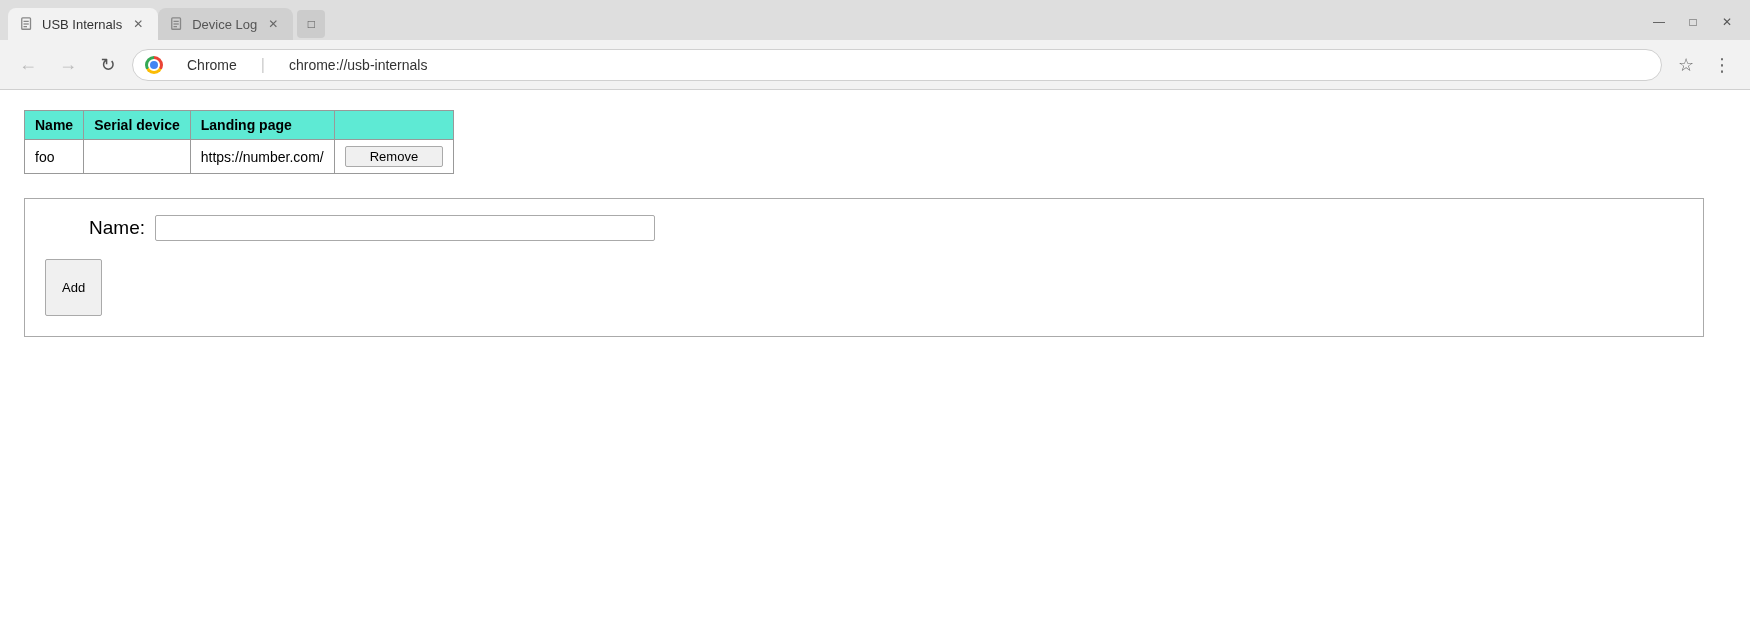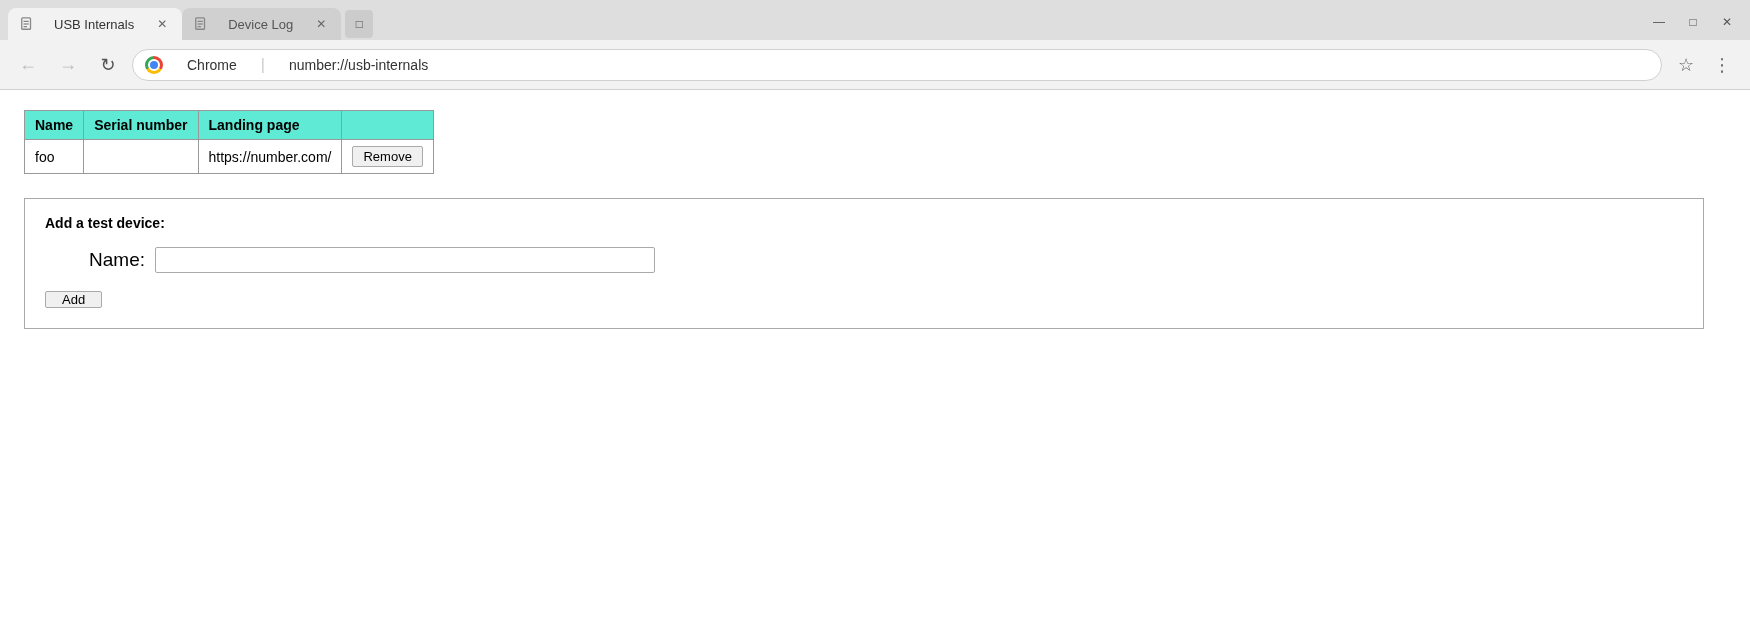--- a/index.html
+++ b/index.html
@@ -22,21 +22,21 @@
       gap: 0;
     }
 
     .tab {
       display: flex;
       align-items: center;
       padding: 0 12px;
       height: 32px;
       border-radius: 8px 8px 0 0;
       font-size: 13px;
-      gap: 20px;
+      gap: 8px;
       cursor: pointer;
       position: relative;
     }
 
     .tab.active {
       background: #f2f2f2;
       color: #333;
     }
 
     .tab.inactive {
@@ -211,21 +211,21 @@
       text-align: left;
       font-size: 14px;
     }
 
     .devices-table th {
       font-weight: bold;
       background: #5eead4;
     }
 
     .remove-btn {
-      padding: 2px 10px;
+      padding: 2px 24px;
       background: #f0f0f0;
       border: 1px solid #aaa;
       border-radius: 2px;
       cursor: pointer;
       font-size: 13px;
     }
 
     
     .add-device-section {
       border: 1px solid #aaa;
@@ -267,21 +267,21 @@
 
     .input-serial {
       width: 600px;
     }
 
     .input-landing {
       width: 600px;
     }
 
     .add-btn {
-      padding: 0 16px;
+      padding: 20px 16px;
       background: #f0f0f0;
       border: 1px solid #aaa;
       border-radius: 2px;
       cursor: pointer;
       font-size: 13px;
       margin-top: 4px;
     }
   </style>
 </head>
 <body>
@@ -320,54 +320,53 @@
 
 <div class="toolbar">
   <div class="nav-btn disabled">←</div>
   <div class="nav-btn disabled">→</div>
   <div class="nav-btn">↻</div>
 
   <div class="address-bar">
     <div class="chrome-logo"></div>
     <span class="address-text">Chrome</span>
     <span class="address-divider">|</span>
-    <span class="address-url">number://usb-internals</span>
+    <span class="address-url">chrome://usb-internals</span>
   </div>
 
   <div class="toolbar-actions">
     <div class="toolbar-icon-btn">☆</div>
     <div class="toolbar-icon-btn">⋮</div>
   </div>
 </div>
 
 <div class="page-content">
 
   <table class="devices-table">
     <thead>
       <tr>
         <th>Name</th>
-        <th>Serial number</th>
+        <th>Serial device</th>
         <th>Landing page</th>
         <th></th>
       </tr>
     </thead>
     <tbody>
       <tr>
         <td>foo</td>
         <td></td>
         <td>https://number.com/</td>
         <td>
           <button class="remove-btn">Remove</button>
         </td>
       </tr>
     </tbody>
   </table>
 
   <div class="add-device-section">
-    <div class="section-title">Add a test device:</div>
 
     <div class="form-row">
       <label class="form-label">Name:</label>
       <input type="text" class="form-input input-name" value="" style="">
     </div>
 
 
 
     <button class="add-btn">Add</button>
   </div>

